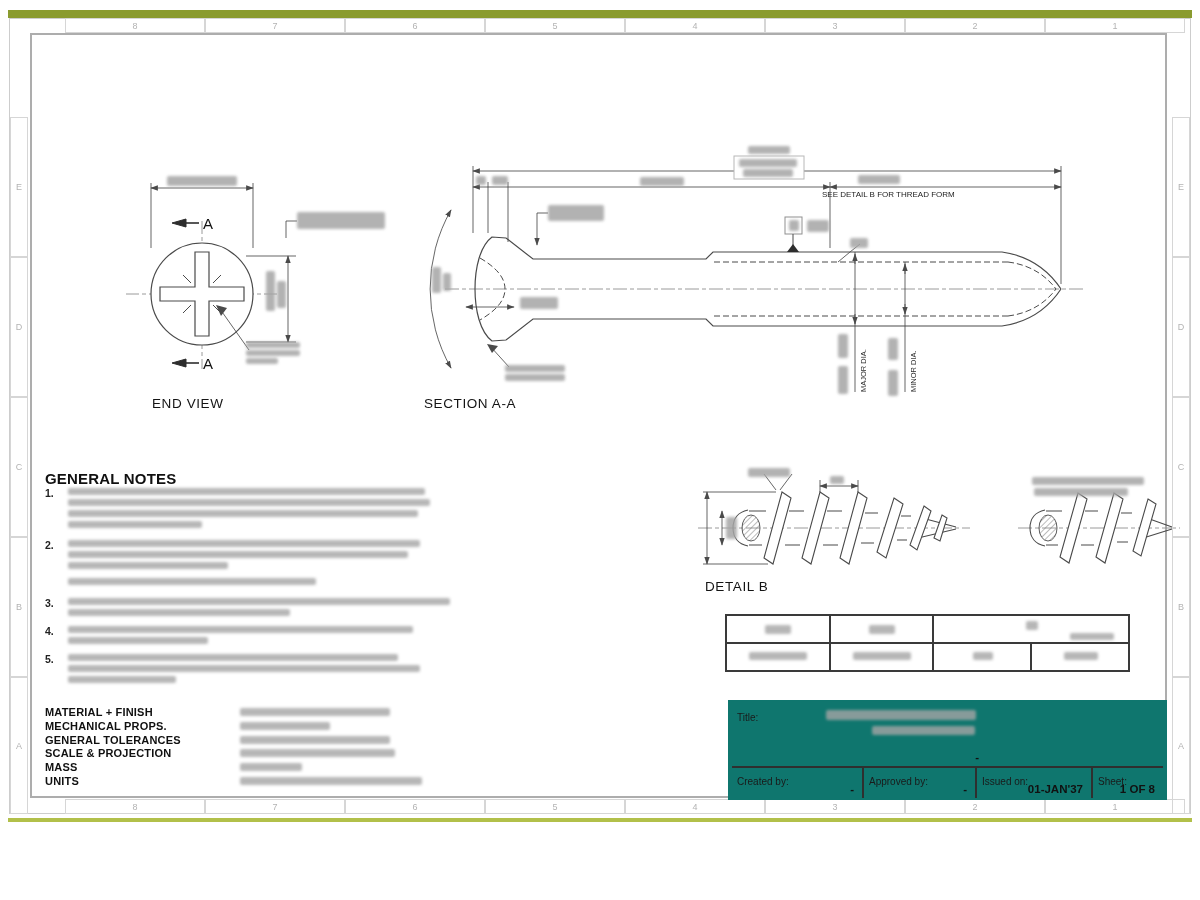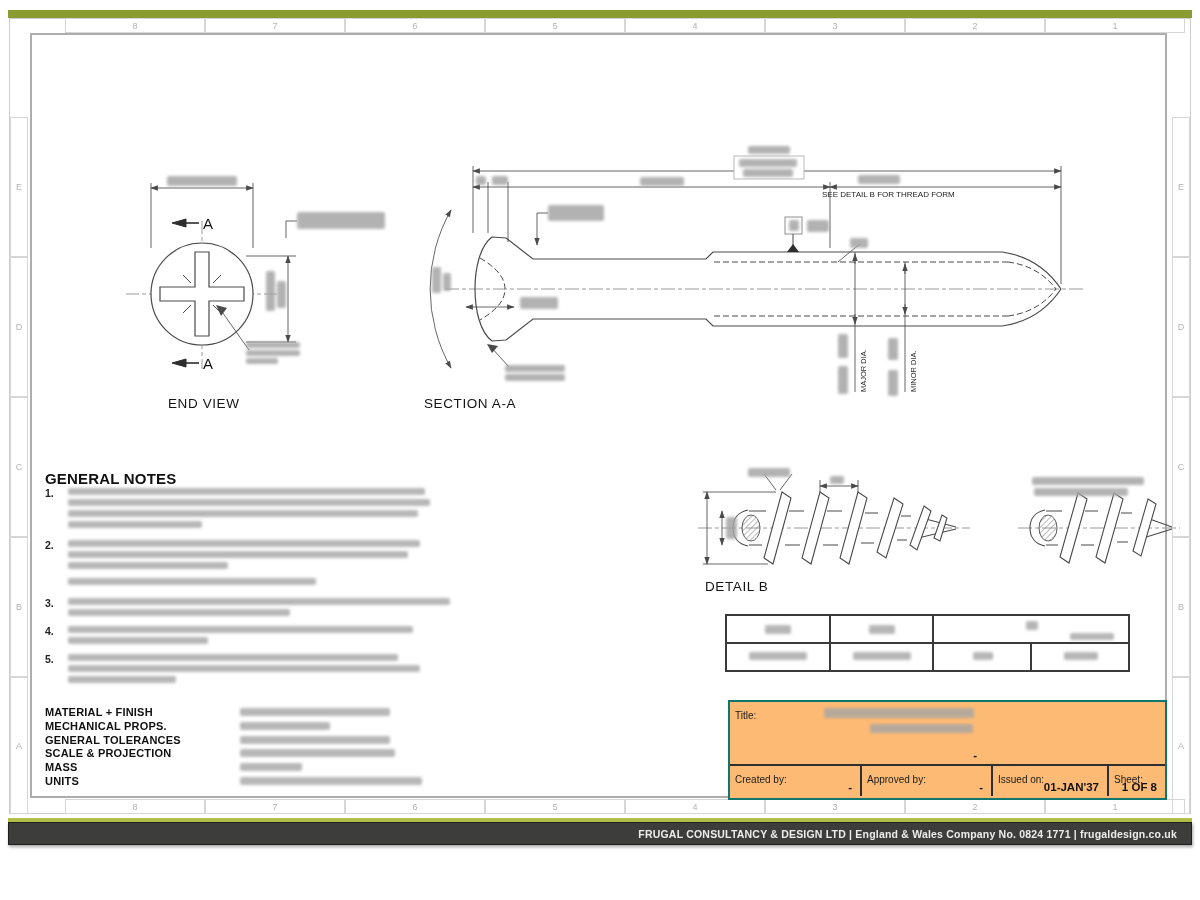--- a/index.html
+++ b/index.html
@@ -19,21 +19,21 @@
   .bb{position:absolute;background:#a5a5a5;filter:blur(1.7px);border-radius:2px;opacity:.8;z-index:3}
   .note-num{position:absolute;font-size:10.5px;font-weight:700;color:#222;z-index:3}
   .spec-label{position:absolute;font-size:11px;font-weight:700;color:#101010;letter-spacing:.2px;z-index:3}
   .view-label{position:absolute;font-size:13.5px;color:#141414;letter-spacing:.6px;z-index:3}
   .heading{position:absolute;font-size:15px;font-weight:700;color:#101010;z-index:3;letter-spacing:.2px}
   svg.draw{position:absolute;left:0;top:0;z-index:1}
   .t15{font-size:15px;fill:#111}
   .t8{font-size:8px;fill:#1c1c1c}
   .t7r{font-size:7.5px;fill:#2e2e2e}
   
-  .tblock{position:absolute;border:2px solid #0f766e;background:#fdba74;z-index:3}
+  .tblock{position:absolute;border:4px solid #0f766e;background:#0f766e;z-index:3}
   .tb-row1{display:flex;height:64px;border-bottom:2px solid #2f2f2f}
   .tb-row2{display:flex;height:30px}
   .tb-cell{position:relative;padding:3px 5px;height:100%}
   .blc{border-left:2px solid #2f2f2f}
   .tb-label{font-size:10px;color:#1a1a1a}
   .tb-value{position:absolute;right:8px;bottom:3px;font-weight:700;font-size:11.5px;color:#111}
   .drg{position:absolute;right:8px;top:1px;font-size:23px;font-weight:700;letter-spacing:1px;color:#0d0d0d}
   .rev-label{position:absolute;right:42px;bottom:5px;font-size:10px;color:#1a1a1a}
   .rev-value{position:absolute;right:10px;bottom:2px;font-size:14px;font-weight:700;color:#0d0d0d}
   
@@ -212,21 +212,21 @@
       <g fill="#a5a5a5" filter="url(#bl)" opacity="0.85">
         <rect x="748" y="468" width="42" height="9" rx="2"></rect>
         <rect x="830" y="476" width="14" height="8" rx="2"></rect>
         <rect x="726" y="517" width="11" height="22" rx="2"></rect>
         <rect x="1032" y="477" width="112" height="8" rx="2"></rect>
         <rect x="1034" y="488" width="94" height="8" rx="2"></rect>
       </g>
     </g>
   </svg>
 
-  <div class="view-label" style="left:168px;top:396px">END VIEW</div>
+  <div class="view-label" style="left:152px;top:396px">END VIEW</div>
   <div class="view-label" style="left:424px;top:396px">SECTION A-A</div>
   <div class="view-label" style="left:705px;top:579px">DETAIL B</div>
 
   <div class="heading" style="left:45px;top:470px">GENERAL NOTES</div>
 
   <div class="ttable" style="left:725px;top:614px;width:405px;height:58px">
     <div class="tt-row" style="height:28px;border-bottom:2px solid #3a3a3a">
       <div class="tt-cell" style="width:102px">
         <span class="bb" style="left:38px;top:9px;width:26px;height:9px"></span>
       </div>
@@ -261,39 +261,36 @@
         <span class="bb" style="left:94px;top:6px;width:150px;height:10px"></span>
         <span class="bb" style="left:140px;top:22px;width:103px;height:9px"></span>
         <span class="tb-value">-</span>
       </div>
     </div>
     <div class="tb-row2">
       <div class="tb-cell" style="width:130px">
         <span class="tb-label">Created by:</span>
         <span class="tb-value">-</span>
       </div>
-      <div class="tb-cell blc" style="width:131px">
+      <div class="tb-cell blc" style="width:113px">
         <span class="tb-label">Approved by:</span>
         <span class="tb-value">-</span>
       </div>
       <div class="tb-cell blc" style="width:116px">
         <span class="tb-label">Issued on:</span>
         <span class="tb-value">01-JAN'37</span>
       </div>
       <div class="tb-cell blc" style="flex:1">
         <span class="tb-label">Sheet:</span>
         <span class="tb-value">1 OF 8</span>
       </div>
     </div>
   </div>
 
   <div class="footer-line" style="left:8px;top:818px;width:1184px;height:4px"></div>
-  <div class="footer-bar" style="left:8px;top:822px;width:1184px;height:23px">
-    <span>FRUGAL CONSULTANCY &amp; DESIGN LTD |  England &amp; Wales Company No. 0824 1771  | frugaldesign.co.uk</span>
-  </div>
 
 <div class="zcell" style="left: 65px; top: 18px; width: 140px; height: 15px;">8</div>
     <div class="zcell" style="left: 65px; top: 799px; width: 140px; height: 15px;">8</div>
     <div class="zcell" style="left: 205px; top: 18px; width: 140px; height: 15px;">7</div>
     <div class="zcell" style="left: 205px; top: 799px; width: 140px; height: 15px;">7</div>
     <div class="zcell" style="left: 345px; top: 18px; width: 140px; height: 15px;">6</div>
     <div class="zcell" style="left: 345px; top: 799px; width: 140px; height: 15px;">6</div>
     <div class="zcell" style="left: 485px; top: 18px; width: 140px; height: 15px;">5</div>
     <div class="zcell" style="left: 485px; top: 799px; width: 140px; height: 15px;">5</div>
     <div class="zcell" style="left: 625px; top: 18px; width: 140px; height: 15px;">4</div>

